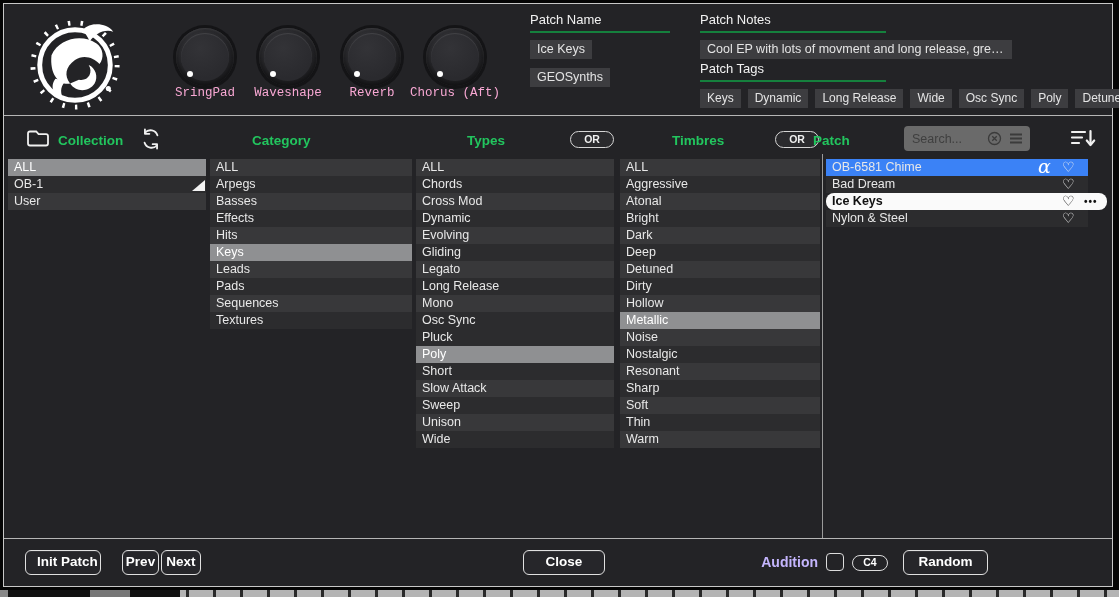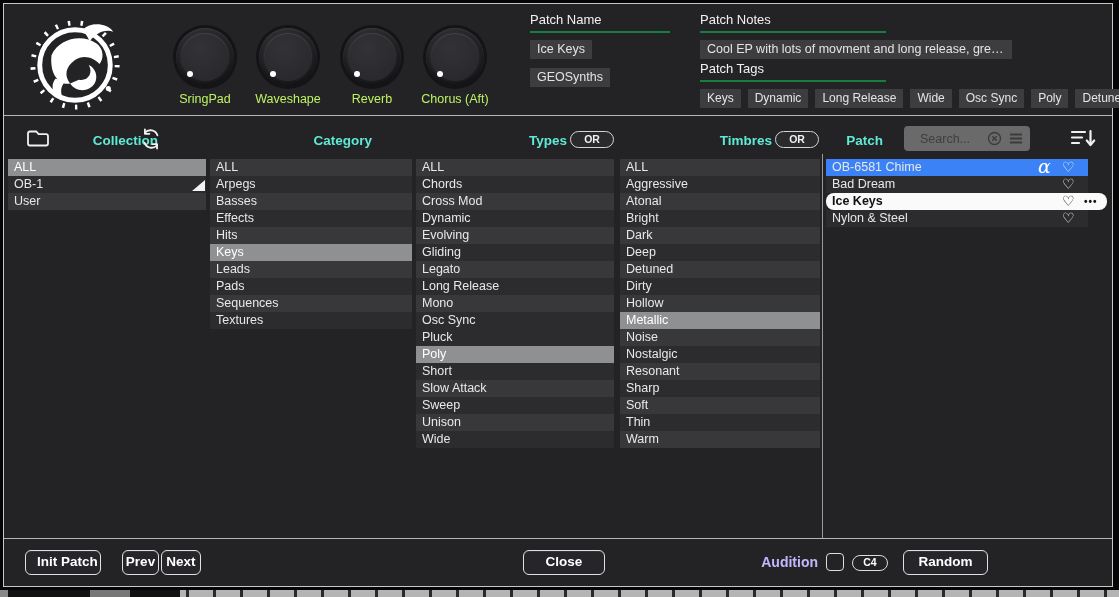--- a/index.html
+++ b/index.html
@@ -17,41 +17,41 @@
   .knob-group { position:absolute; top:24px; width:120px; text-align:center; }
   .knob { position:relative; width:58px; height:58px; margin:0 auto; border-radius:50%;
     background:radial-gradient(circle at 38% 30%, #343438, #232326 62%, #1d1d20 100%);
     box-shadow:0 0 0 3px #141416, inset 0 1px 2px rgba(255,255,255,.10), inset 0 -3px 6px rgba(0,0,0,.55);
     cursor:pointer; }
   .knob::after { content:""; position:absolute; inset:5px; border-radius:50%;
     background:radial-gradient(circle at 40% 32%, #333337, #2a2a2e 70%);
     box-shadow:inset 0 1px 1px rgba(255,255,255,.10); }
   .knob-dot { position:absolute; left:11px; bottom:9px; width:6px; height:6px;
     border-radius:50%; background:#fff; z-index:2; }
-  .knob-label { margin-top:6px; font-size:12.5px; color:#bef264; }
+  .knob-label { font-size:12.5px; color:#f9a8d4;font-family:Liberation Mono, monospace; }
 
   .field-col { position:absolute; top:8px; }
   .field-label { font-size:13px; color:#f2f2f2; padding-bottom:4px;
     border-bottom:2px solid #15803d; }
   .field-value { display:inline-block; margin-top:7px; background:#3d3d40; color:#e4e4e4;
     font-size:12.5px; padding:2px 7px 3px; white-space:nowrap; }
   .notes-value { max-width:312px; overflow:hidden; text-overflow:ellipsis; }
   .tag-row { margin-top:7px; display:flex; gap:7px; }
   .tag { background:#3d3d40; color:#e4e4e4; font-size:12px; padding:2px 7px 3px; white-space:nowrap; }
 
   
   .toolbar-label { position:absolute; top:129px; font-size:13.5px; font-weight:bold;
-    color:#5eead4; text-align:right; }
+    color:#22c55e; text-align:left; }
   .icon-btn { position:absolute; cursor:pointer; }
   .or-pill { position:absolute; top:127px; width:44px; height:17px; border:1.5px solid #d5d5d5;
     border-radius:9px; background:#2a2a2d; color:#f0f0f0; font-size:10.5px; font-weight:bold;
     text-align:center; line-height:14px; cursor:pointer; }
   .searchbox { position:absolute; left:900px; top:122px; width:126px; height:25px;
     background:#6a6a6a; border-radius:4px; }
-  .searchbox input { position:absolute; left:16px; top:0; width:80px; height:25px;
+  .searchbox input { position:absolute; left:8px; top:0; width:80px; height:25px;
     background:transparent; border:none; outline:none; color:#333; font-size:12.5px;
     font-family:"Liberation Sans","DejaVu Sans",sans-serif; }
   .searchbox input::placeholder { color:#3f3f3f; opacity:1; }
 
   
   .col { position:absolute; top:155px; }
   .row { position:relative; height:17px; margin-bottom:0; padding-left:6px;
     font-size:12.5px; line-height:17px; color:#e8e8e8; background:#2c2c2e;
     white-space:nowrap; cursor:pointer; }
   .row.lt { background:#38383a; }

